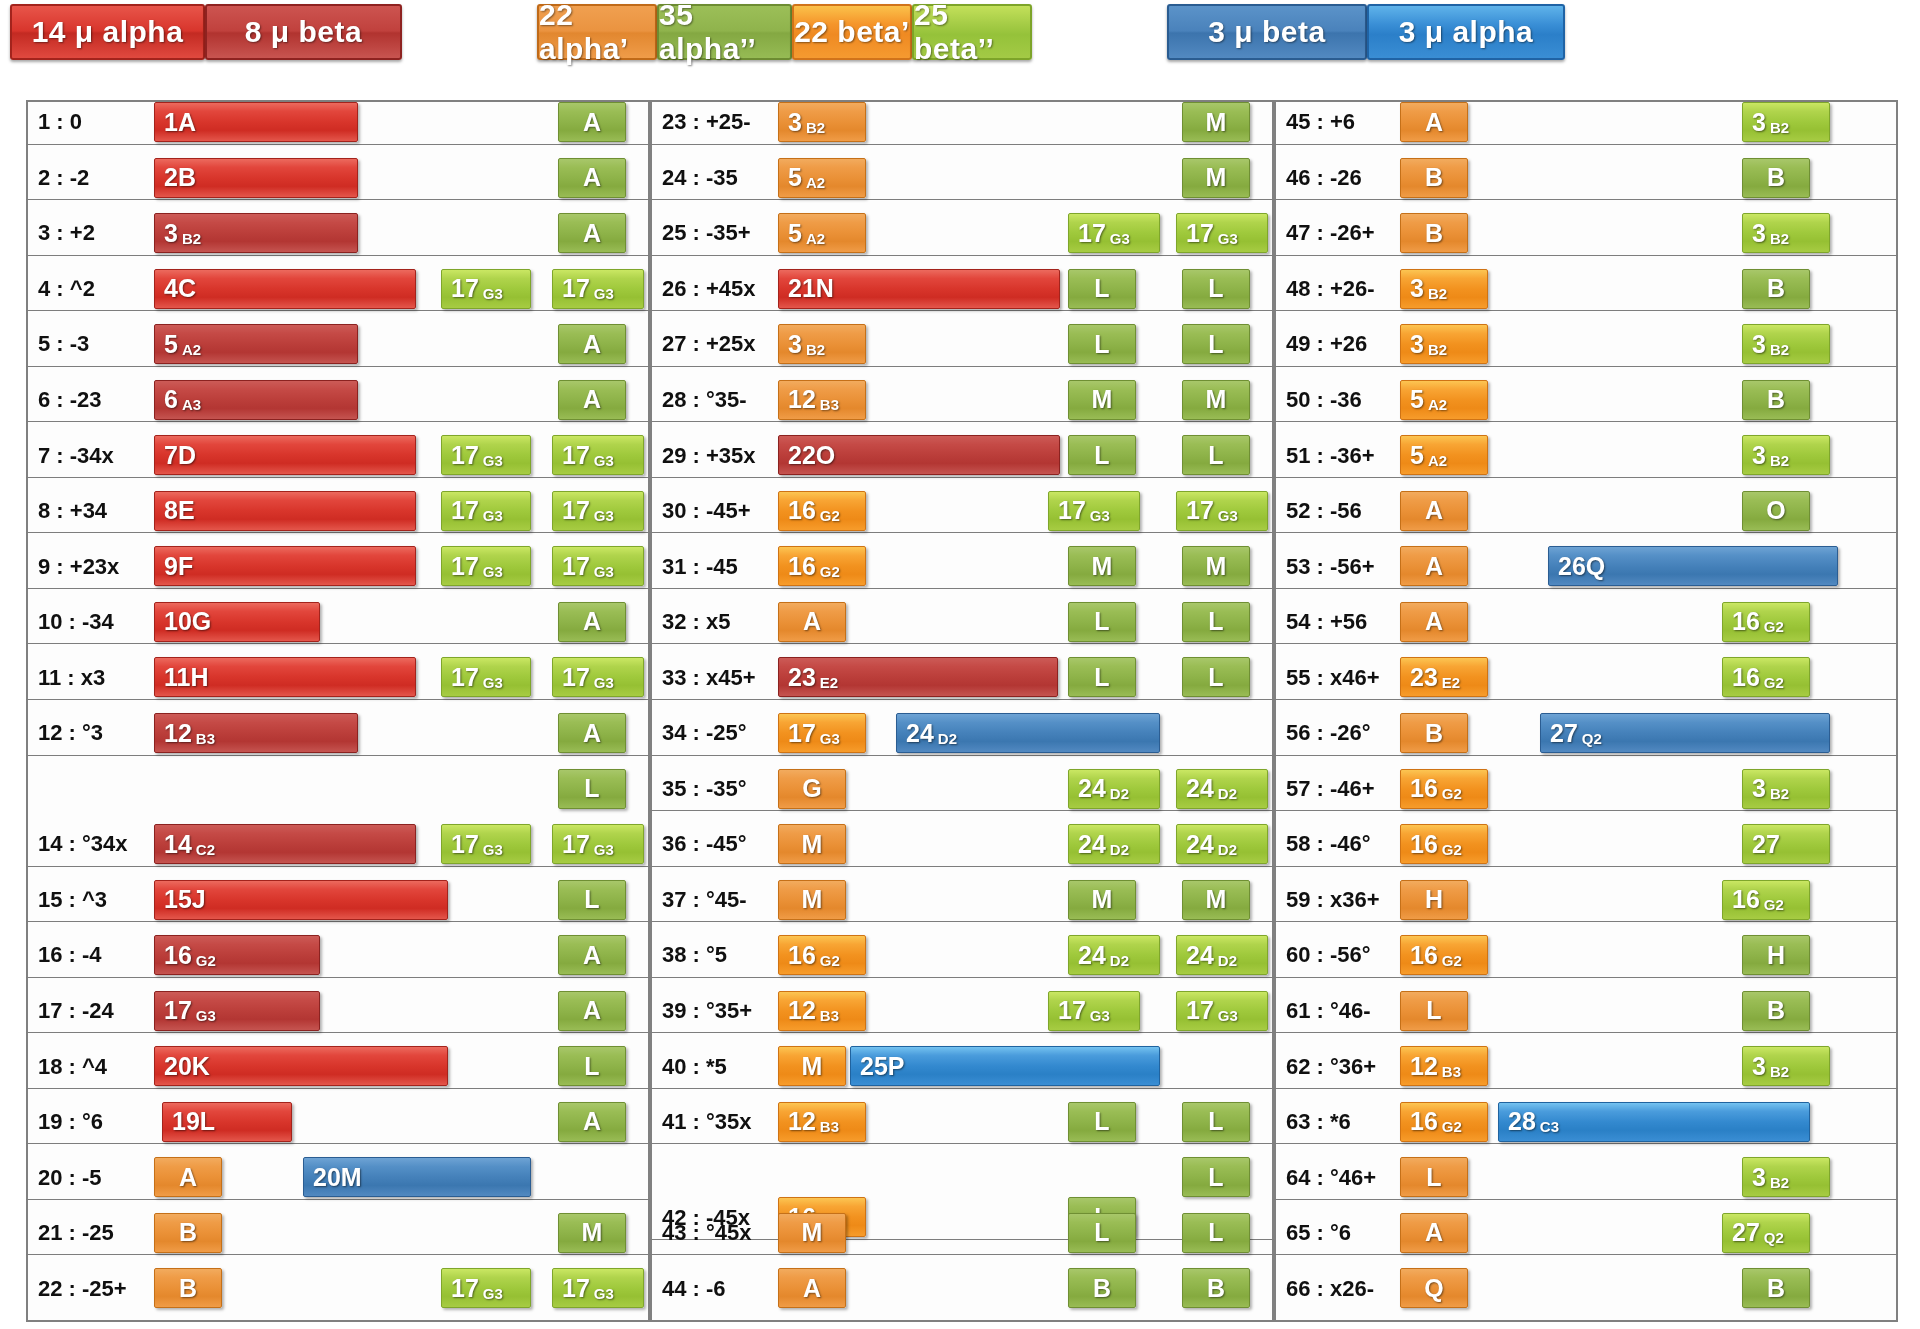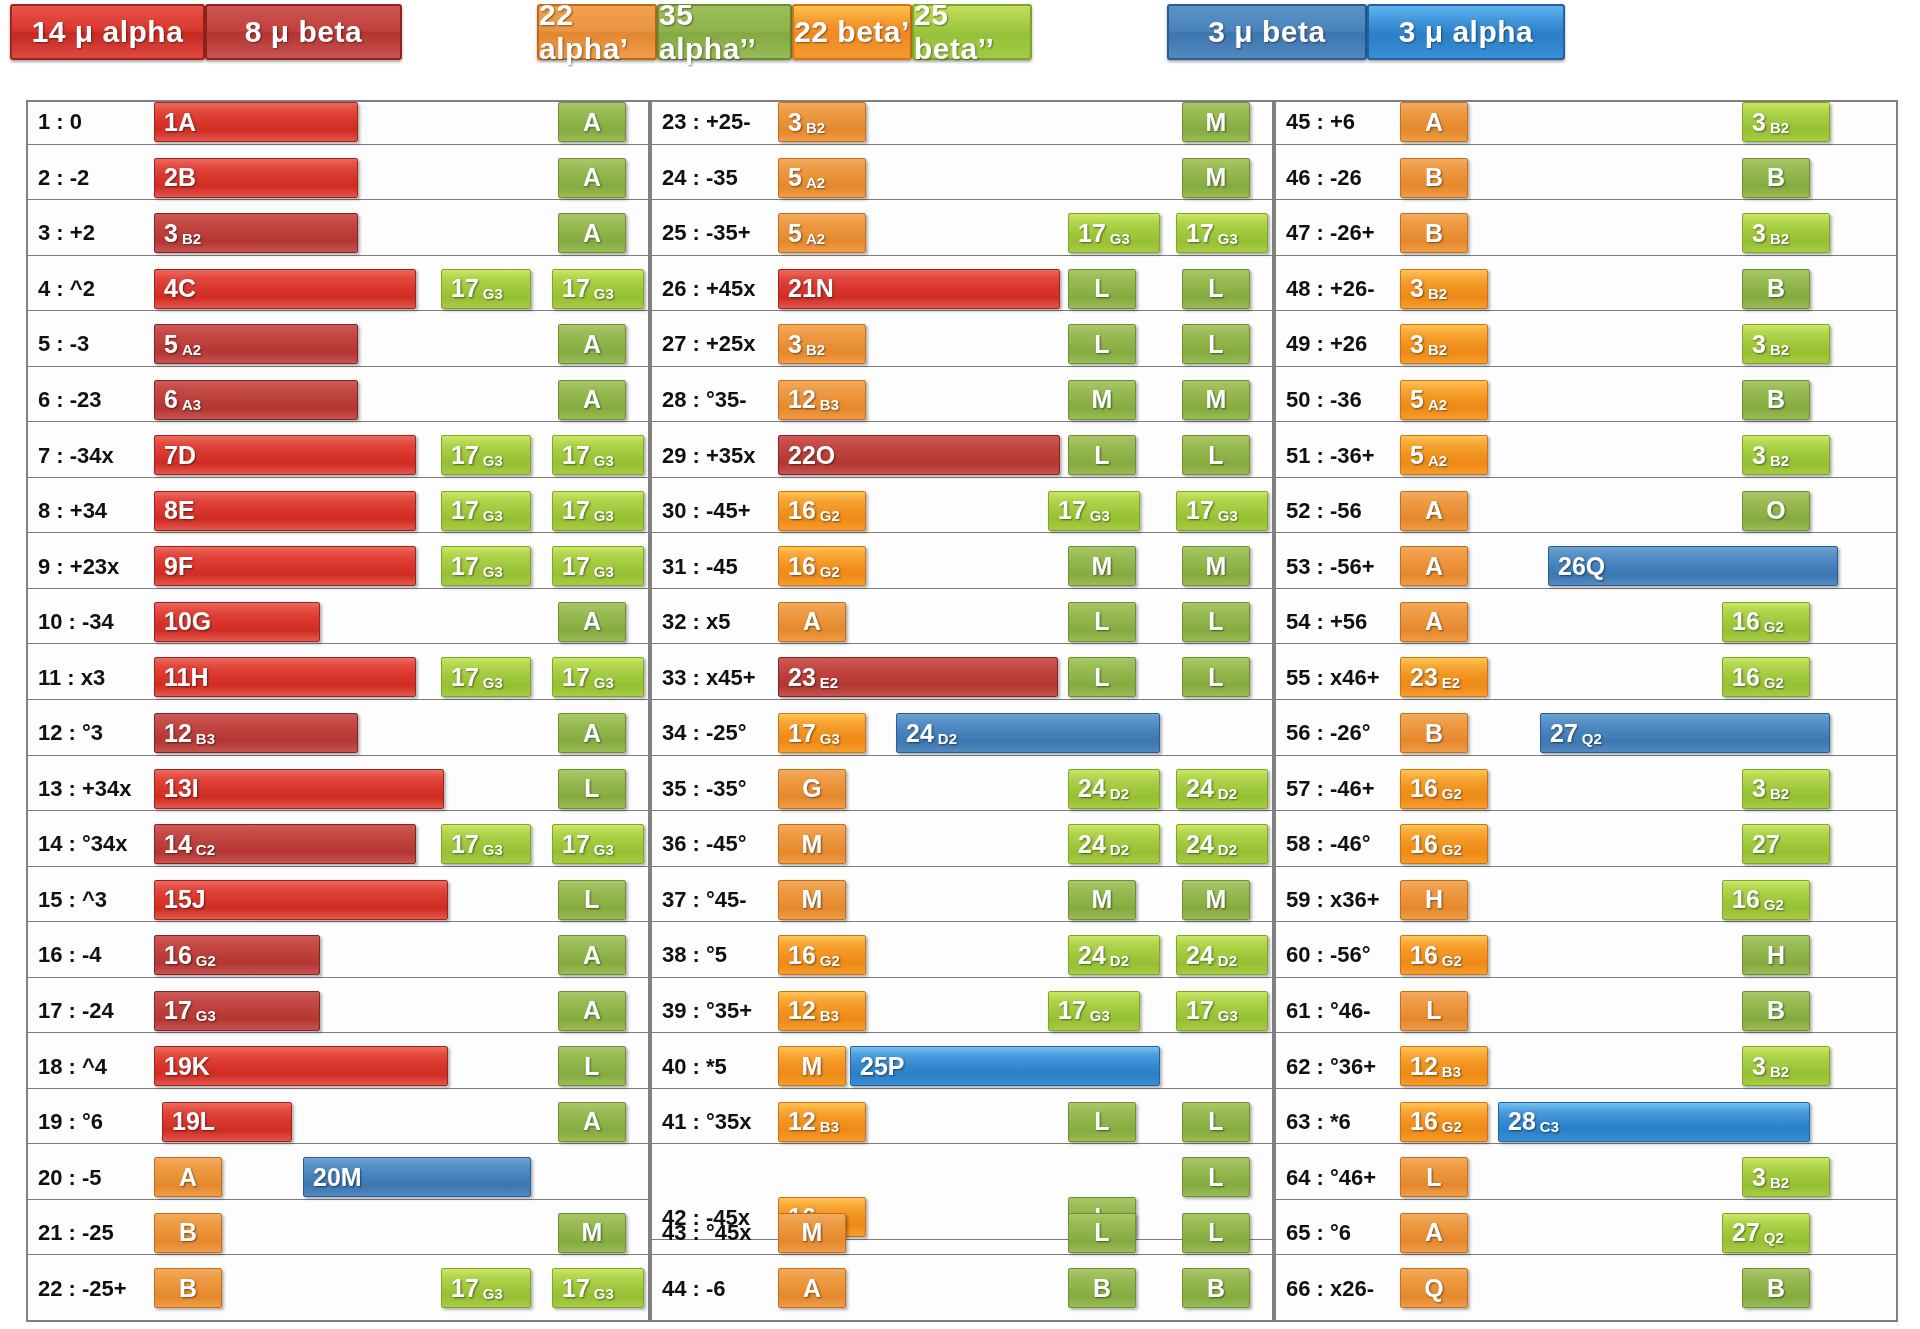--- a/index.html
+++ b/index.html
@@ -239,26 +239,20 @@
           <span class="sub">G3</span>
         </div>
       </div>
       <div class="row" style="top: 611px;">
         <div class="rowlabel">12 : °3</div>
         <div class="bar reddk" style="left: 128px; width: 204px; z-index: 10;">
           <span class="lbl">12</span>
           <span class="sub">B3</span>
         </div>
       </div>
-      <div class="row" style="top: 666.545px;">
-        <div class="rowlabel">13 : +34x</div>
-        <div class="bar red badge" style="left: 128px; width: 290px; z-index: 10;">
-          <span class="lbl">13I</span>
-        </div>
-      </div>
       <div class="row" style="top: 722.091px;">
         <div class="rowlabel">14 : °34x</div>
         <div class="bar reddk" style="left: 128px; width: 262px; z-index: 10;">
           <span class="lbl">14</span>
           <span class="sub">C2</span>
         </div>
         <div class="bar grnlt" style="left: 415px; width: 90px; z-index: 11;">
           <span class="lbl">17</span>
           <span class="sub">G3</span>
         </div>
@@ -279,21 +273,21 @@
       <div class="row" style="top: 888.727px;">
         <div class="rowlabel">17 : -24</div>
         <div class="bar reddk" style="left: 128px; width: 166px; z-index: 10;">
           <span class="lbl">17</span>
           <span class="sub">G3</span>
         </div>
       </div>
       <div class="row" style="top: 944.273px;">
         <div class="rowlabel">18 : ^4</div>
         <div class="bar red badge" style="left: 128px; width: 294px; z-index: 10;">
-          <span class="lbl">19K</span>
+          <span class="lbl">20K</span>
         </div>
       </div>
       <div class="row" style="top: 999.818px;">
         <div class="rowlabel">19 : °6</div>
         <div class="bar red badge" style="left: 136px; width: 130px; z-index: 10;">
           <span class="lbl">19L</span>
         </div>
       </div>
       <div class="row" style="top: 1055.36px;">
         <div class="rowlabel">20 : -5</div>

